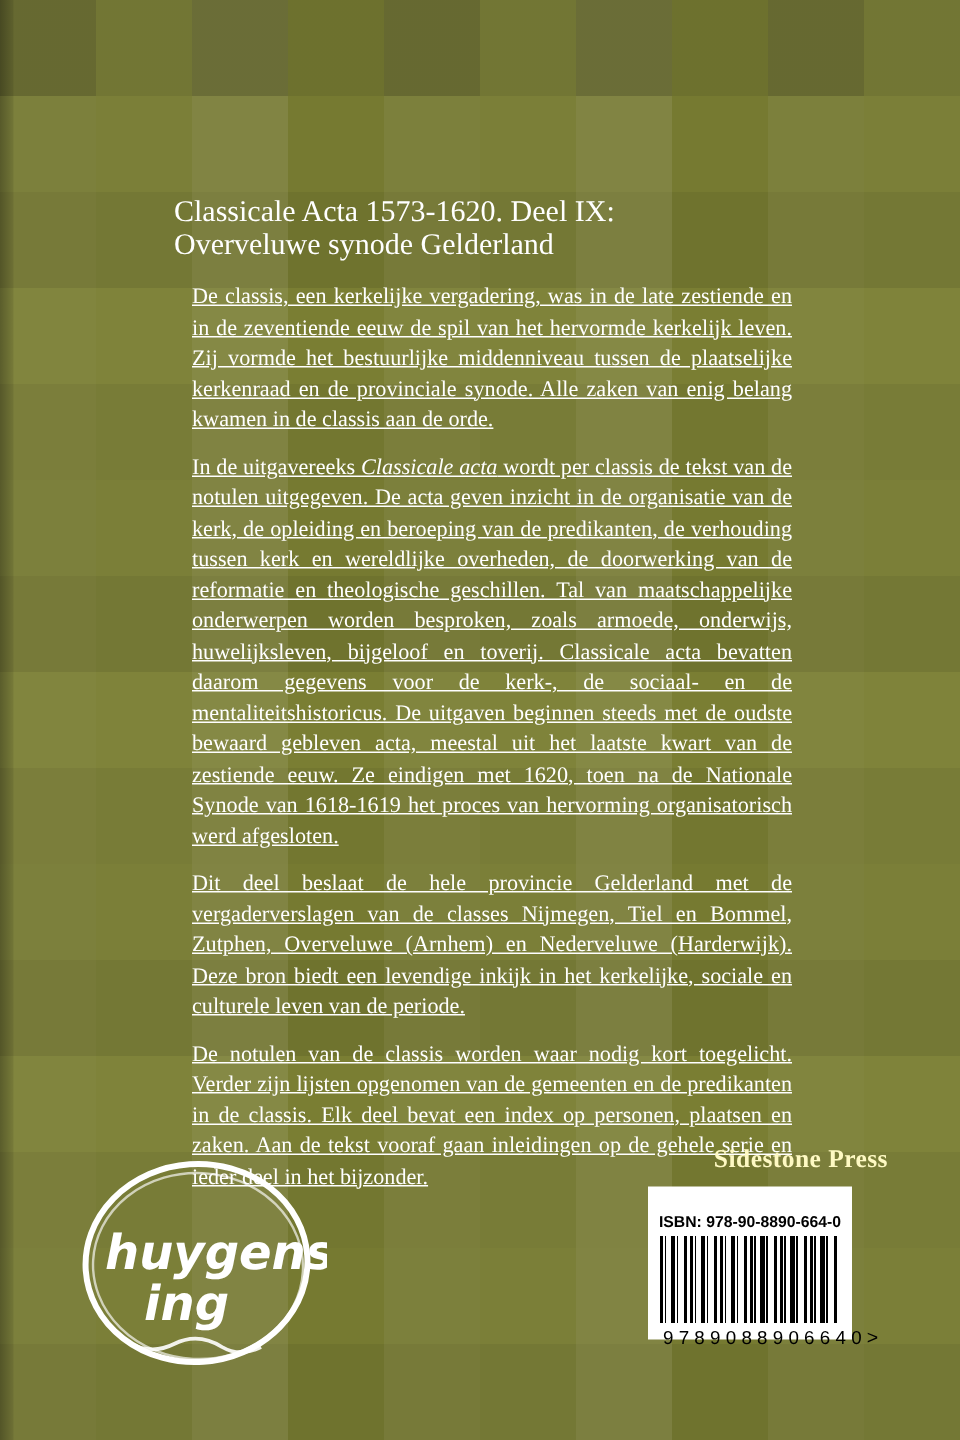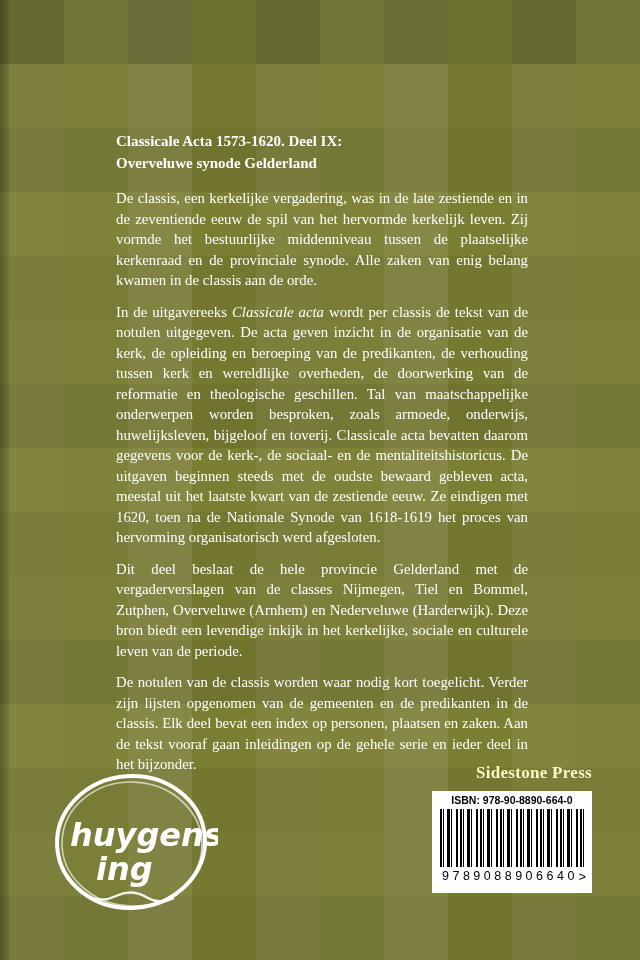--- a/index.html
+++ b/index.html
@@ -36,49 +36,50 @@
     position:absolute;left:0;top:0;bottom:0;width:9px;
     background:linear-gradient(90deg, rgba(0,0,0,0.30), rgba(0,0,0,0.08));
   }
 
   .text-block{
     position:absolute;
     left:116px;top:130px;width:412px;
     color:#ffffff;
   }
   .title{
-    font-weight:bold;
-    font-size:15px;
+    font-weight:normal;
+    font-size:20px;
     line-height:22px;
     margin:0 0 14px 0;
   }
   .text-block p{
-    margin:0 0 11px 0;
+    margin:0 0 11px 12px;
     font-size:14.8px;
     line-height:20.5px;
     text-align:justify;
+    text-decoration:underline;
   }
   .italic{font-style:italic;}
 
   .publisher{
     position:absolute;
     right:48px;top:763px;
     color:#fef9c3;
     font-weight:bold;
     font-size:17px;
     letter-spacing:0.3px;
   }
 
   .barcode-box{
     position:absolute;
     left:432px;top:791px;
-    width:160px;height:102px;
+    width:136px;height:102px;
     background:#ffffff;
     box-sizing:border-box;
-    padding-top:3px;
+    padding-top:18px;
   }
   .isbn-label{
     font-family:"Liberation Sans", sans-serif;
     font-size:10.5px;
     font-weight:bold;
     color:#000;
     text-align:center;
     white-space:nowrap;
   }
   .bars{
@@ -86,20 +87,21 @@
     margin:3px 8px 0 8px;
     background:repeating-linear-gradient(90deg,
       #000 0 2px, #fff 2px 3px,
       #000 3px 4px, #fff 4px 7px,
       #000 7px 10px, #fff 10px 11px,
       #000 11px 12px, #fff 12px 16px,
       #000 16px 18px, #fff 18px 20px);
   }
   .num-row{
     display:flex;
+    align-items:center;
     justify-content:space-between;
     padding:2px 6px 0 10px;
     font-family:"Liberation Sans", sans-serif;
     font-size:12.5px;
     color:#000;
   }
   .isbn-number{letter-spacing:3.5px;}
   .isbn-arrow{font-size:13px;}
 
   .logo{

